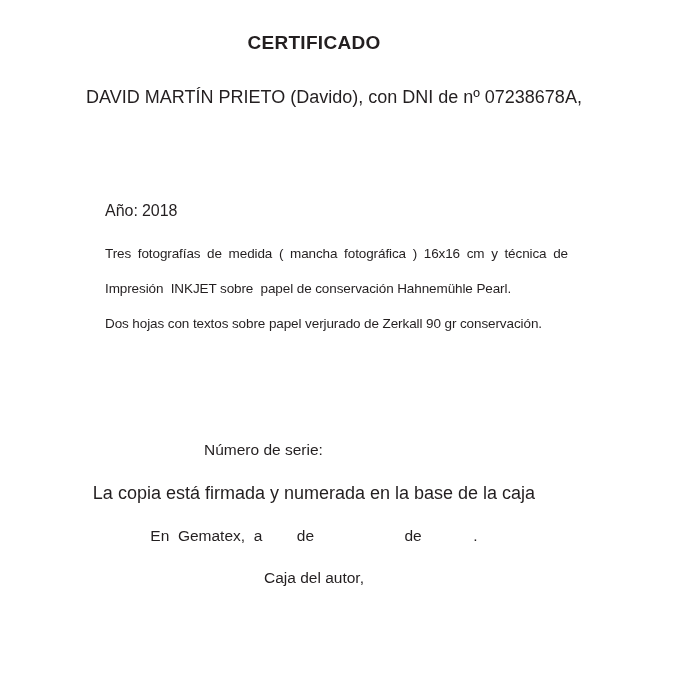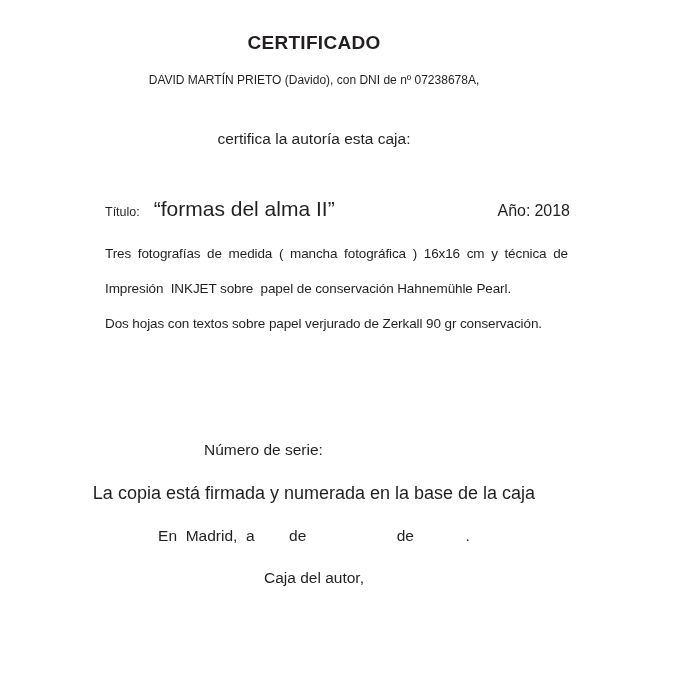--- a/index.html
+++ b/index.html
@@ -23,23 +23,24 @@
     text-align: center;
   }
   .heading {
     top: 33px;
     font-size: 19px;
     font-weight: bold;
     letter-spacing: 0.3px;
     line-height: 1;
   }
   .author-line {
-    top: 74px;
-    font-size: 12px;
+    top: 88px;
+    font-size: 18px;
     line-height: 1;
+    padding-left: 20px;
   }
   .certify-line {
     top: 131px;
     font-size: 15.5px;
     line-height: 1;
   }
   .title-row {
     top: 187px;
     left: 105px;
     width: 465px;
@@ -93,40 +94,35 @@
 </style>
 </head>
 <body>
 
 <div class="page">
 
   <div class="abs centered heading">CERTIFICADO</div>
 
   <div class="abs centered author-line">DAVID MARTÍN PRIETO (Davido), con DNI de nº 07238678A,</div>
 
-  <div class="abs centered certify-line">certifica la autoría esta caja:</div>
 
   <div class="abs title-row">
-    <div class="title-left">
-      <span class="title-label">Título:</span>
-      <span class="title-value">“formas del alma II”</span>
-    </div>
     <div class="year-group">
       <span class="year-label">Año:</span>
       <span class="year-value">2018</span>
     </div>
   </div>
 
   <div class="abs paragraph">
     <div class="para-line justify">Tres fotografías de medida ( mancha fotográfica ) 16x16 cm y técnica de</div>
     <div class="para-line">Impresión  INKJET sobre  papel de conservación Hahnemühle Pearl.</div>
     <div class="para-line">Dos hojas con textos sobre papel verjurado de Zerkall 90 gr conservación.</div>
   </div>
 
   <div class="abs serial-label">Número de serie:</div>
 
   <div class="abs centered signed-line">La copia está firmada y numerada en la base de la caja</div>
 
-  <div class="abs centered date-line">En  Madrid,  a        de                     de            .</div>
+  <div class="abs centered date-line">En  Gematex,  a        de                     de            .</div>
 
   <div class="abs centered signature-label">Caja del autor,</div>
 
 </div>
 
 </body></html>

